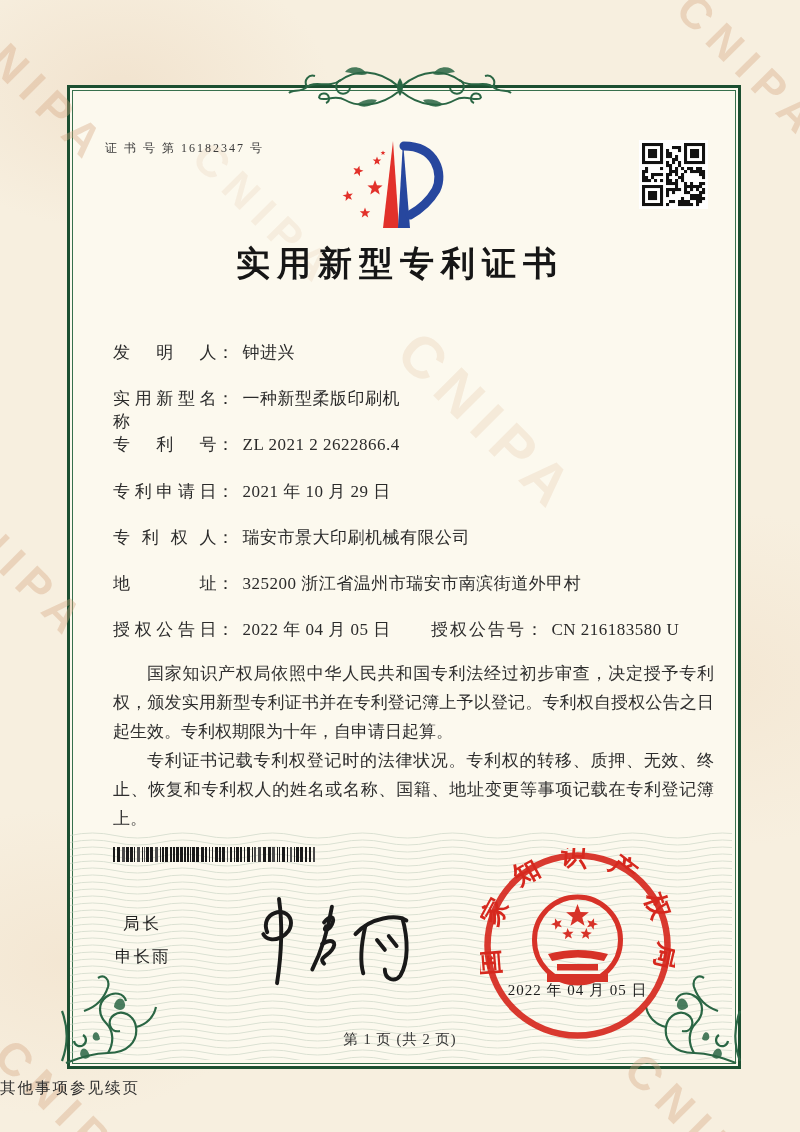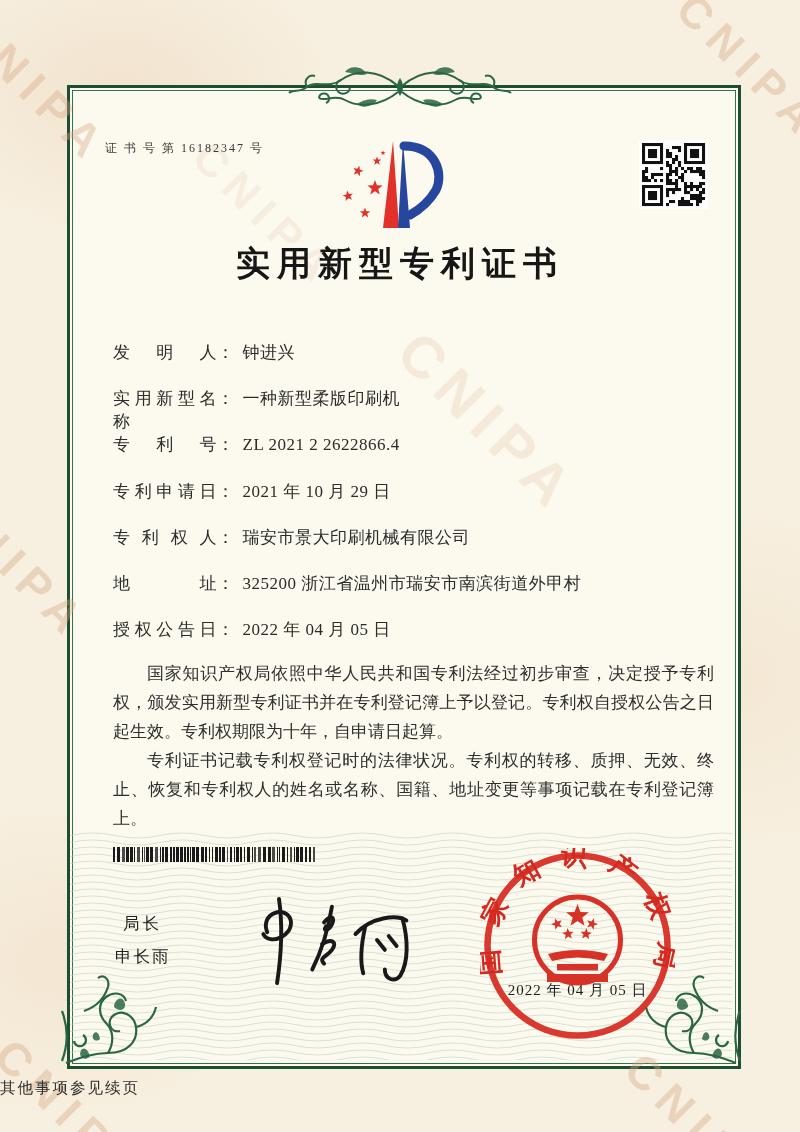--- a/index.html
+++ b/index.html
@@ -381,20 +381,21 @@
 
     <div class="fields">
       <div class="frow"><span class="flabel">发明人</span><span class="fcolon">：</span><span class="fvalue">钟进兴</span></div>
       <div class="frow"><span class="flabel">实用新型名称</span><span class="fcolon">：</span><span class="fvalue">一种新型柔版印刷机</span></div>
       <div class="frow"><span class="flabel">专利号</span><span class="fcolon">：</span><span class="fvalue">ZL 2021 2 2622866.4</span></div>
       <div class="frow"><span class="flabel">专利申请日</span><span class="fcolon">：</span><span class="fvalue">2021 年 10 月 29 日</span></div>
       <div class="frow"><span class="flabel">专利权人</span><span class="fcolon">：</span><span class="fvalue">瑞安市景大印刷机械有限公司</span></div>
       <div class="frow"><span class="flabel">地址</span><span class="fcolon">：</span><span class="fvalue">325200 浙江省温州市瑞安市南滨街道外甲村</span></div>
       <div class="frow">
         <span class="flabel">授权公告日</span><span class="fcolon">：</span><span class="fvalue">2022 年 04 月 05 日</span>
+        <span class="fpair2"><span class="flabel2">授权公告号</span><span class="fcolon">：</span><span class="fvalue">CN 216183580 U</span></span>
       </div>
     </div>
 
     <div class="paras">
       <p>国家知识产权局依照中华人民共和国专利法经过初步审查，决定授予专利权，颁发实用新型专利证书并在专利登记簿上予以登记。专利权自授权公告之日起生效。专利权期限为十年，自申请日起算。</p>
       <p>专利证书记载专利权登记时的法律状况。专利权的转移、质押、无效、终止、恢复和专利权人的姓名或名称、国籍、地址变更等事项记载在专利登记簿上。</p>
     </div>
 
     <svg class="barcode" id="barcode" viewBox="0 0 205 15">
         <rect x="0" y="0" width="2" height="15" fill="#1a1a1a"></rect>
@@ -486,15 +487,16 @@
         <polygon points="87.48,80.02 89.30,83.84 93.52,83.66 90.46,86.57 91.94,90.53 88.22,88.51 84.91,91.14 85.68,86.98 82.15,84.65 86.35,84.10"></polygon>
         <polygon points="114.05,70.36 114.09,74.59 118.00,76.21 113.99,77.55 113.65,81.77 111.14,78.37 107.03,79.36 109.48,75.91 107.27,72.31 111.31,73.58"></polygon>
         <polygon points="106.52,80.02 107.65,84.10 111.85,84.65 108.32,86.98 109.09,91.14 105.78,88.51 102.06,90.53 103.54,86.57 100.48,83.66 104.70,83.84"></polygon>
         <path d="M68,106 Q97.5,98 128,106 L124,113 Q97.5,106 72,113 Z"></path>
         <rect x="77" y="116" width="41" height="6.5"></rect>
         <rect x="67" y="126" width="61" height="8"></rect>
       </g>
       <text class="seal-date" x="97.5" y="147" text-anchor="middle">2022 年 04 月 05 日</text>
     </svg>
 
+    <div class="page-info">第 1 页 (共 2 页)</div>
     <div class="note">其他事项参见续页</div>
   </div>
 </div>
 
 </body></html>

